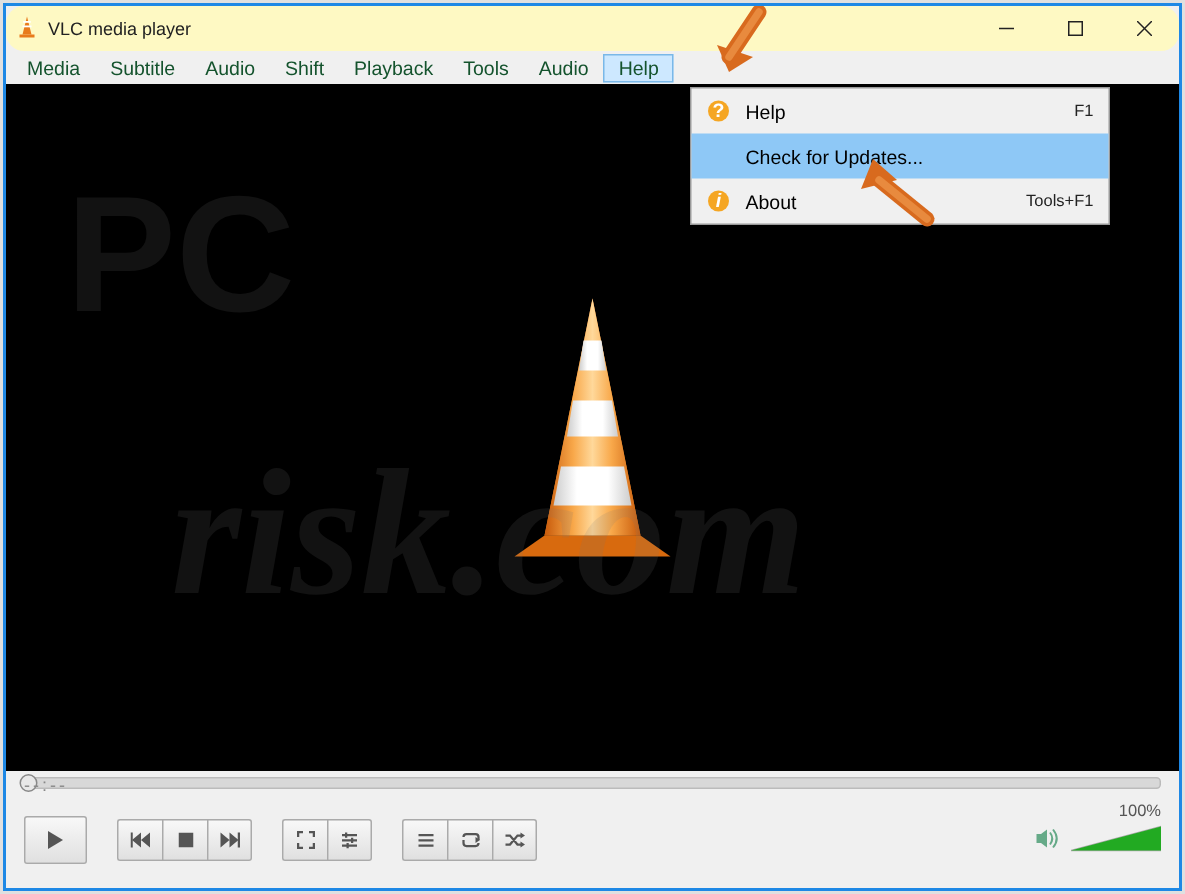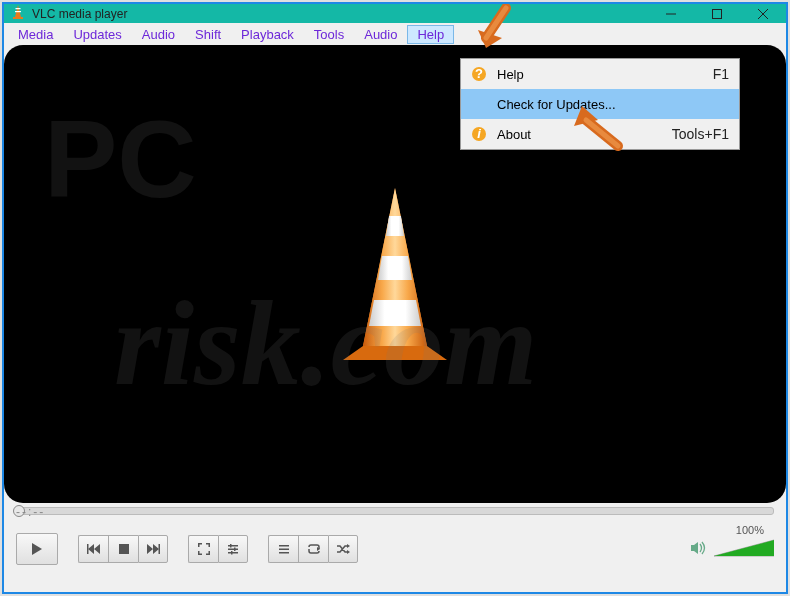--- a/index.html
+++ b/index.html
@@ -1,50 +1,50 @@
 <!DOCTYPE html>
 <html><head>
 <meta charset="utf-8">
 <style>
 * { margin:0; padding:0; box-sizing:border-box; font-family:"Segoe UI",Tahoma,sans-serif; font-size:13px; }
 body { background:#e0e0e0; width:790px; height:596px; }
 .window { position:absolute; top:2px; left:2px; width:786px; height:592px; background:#f0f0f0; border:2px solid #1e88e5; }
-.titlebar { height:19px; display:flex; align-items:center; padding-left:6px; background:#14b8a6; }
+.titlebar { height:30px; display:flex; align-items:center; padding-left:6px; background:#fef9c3;border-radius:12px; }
 .tb-title { font-size:12px; color:#222; margin-left:6px; flex:1; }
 .tb-btns { display:flex; height:100%; }
 .tb-btn { width:46px; height:100%; display:flex; align-items:center; justify-content:center; color:#222; }
 .menubar { height:22px; display:flex; align-items:center; background:#f0f0f0; padding:0 4px; }
-.menu-item { padding:2px 10px; font-size:13px; color:#6d28d9; }
+.menu-item { padding:2px 10px; font-size:13px; color:#14532d; }
 .menu-item.selected { background:#cde8ff; border:1px solid #7ab8e8; padding:1px 9px; }
 .dropdown { position:absolute; top:54px; left:456px; width:280px; background:#f0f0f0; border:1px solid #999; box-shadow:2px 2px 4px rgba(0,0,0,.2); z-index:50; }
 .dd-item { height:30px; display:flex; align-items:center; padding:0 10px; gap:10px; }
 .dd-item.sel { background:#8ec8f6; }
 .dd-icon { width:16px; height:16px; display:flex; align-items:center; justify-content:center; }
 .dd-label { flex:1; font-size:13px; }
-.dd-short { font-size:14px; color:#222; }
-.content { height:458px; background:#000; position:relative; overflow:hidden; display:flex; align-items:center; justify-content:center;border-radius:19px; }
+.dd-short { font-size:11px; color:#222; }
+.content { height:458px; background:#000; position:relative; overflow:hidden; display:flex; align-items:center; justify-content:center; }
 .wm { position:absolute; font-size:110px; font-weight:bold; color:rgba(120,120,120,.15); pointer-events:none; }
 .wm1 { top:50px; left:40px; }
 .wm2 { top:230px; left:110px; font-size:120px; font-style:italic; font-family:Georgia,serif; }
 .seek { height:16px; background:#f0f0f0; padding:4px 12px 0 12px; }
 .seek-track { height:8px; background:#d8d8d8; border:1px solid #bbb; border-radius:3px; position:relative; }
 .seek-handle { position:absolute; left:-4px; top:-3px; width:12px; height:12px; background:#e8e8e8; border:1px solid #888; border-radius:50%; }
 .controls { height:60px; display:flex; align-items:center; padding:0 12px; gap:6px; background:#f0f0f0; }
 .timecode { font-size:12px; color:#888; letter-spacing:2px; position:absolute; top:-14px; left:12px; }
 .btn { background:linear-gradient(#f8f8f8,#e0e0e0); border:1px solid #aaa; border-radius:2px; display:flex; align-items:center; justify-content:center; color:#555; }
 .btn-lg { width:42px; height:32px; }
 .btn-sm { width:30px; height:28px; }
 .btn-group { display:flex; }
 .btn-group .btn-sm { border-radius:0; border-right:none; }
 .btn-group .btn-sm:first-child { border-radius:2px 0 0 2px; }
 .btn-group .btn-sm:last-child { border-radius:0 2px 2px 0; border-right:1px solid #aaa; }
 .spacer-sm { width:8px; }
 .flex1 { flex:1; }
 .vol-area { display:flex; align-items:center; gap:6px; position:relative; }
-.vol-pct { font-size:11px; color:#555; position:absolute; top:-14px; right:10px; }
+.vol-pct { font-size:11px; color:#555; position:absolute; top:-14px; right:0; }
 .vol-tri { width:60px; height:20px; }
 .controls-wrap { position:relative; }
 .arrow { position:absolute; z-index:60; }
 .cone-icon { width:16px; height:16px; }
 </style>
 </head>
 <body>
 
 <div class="window">
 
@@ -73,21 +73,21 @@
           <svg width="10" height="10">
             <line x1="0" y1="0" x2="10" y2="10" stroke="#222" stroke-width="1"></line>
             <line x1="10" y1="0" x2="0" y2="10" stroke="#222" stroke-width="1"></line>
           </svg>
         </div>
     </div>
   </div>
 
   <div class="menubar" id="menubar">
       <div class="menu-item">Media</div>
-      <div class="menu-item">Updates</div>
+      <div class="menu-item">Subtitle</div>
       <div class="menu-item">Audio</div>
       <div class="menu-item">Shift</div>
       <div class="menu-item">Playback</div>
       <div class="menu-item">Tools</div>
       <div class="menu-item">Audio</div>
       <div class="menu-item selected">Help</div>
     </div>
 
   <div class="dropdown" id="dropdown">
       <div class="dd-item">

